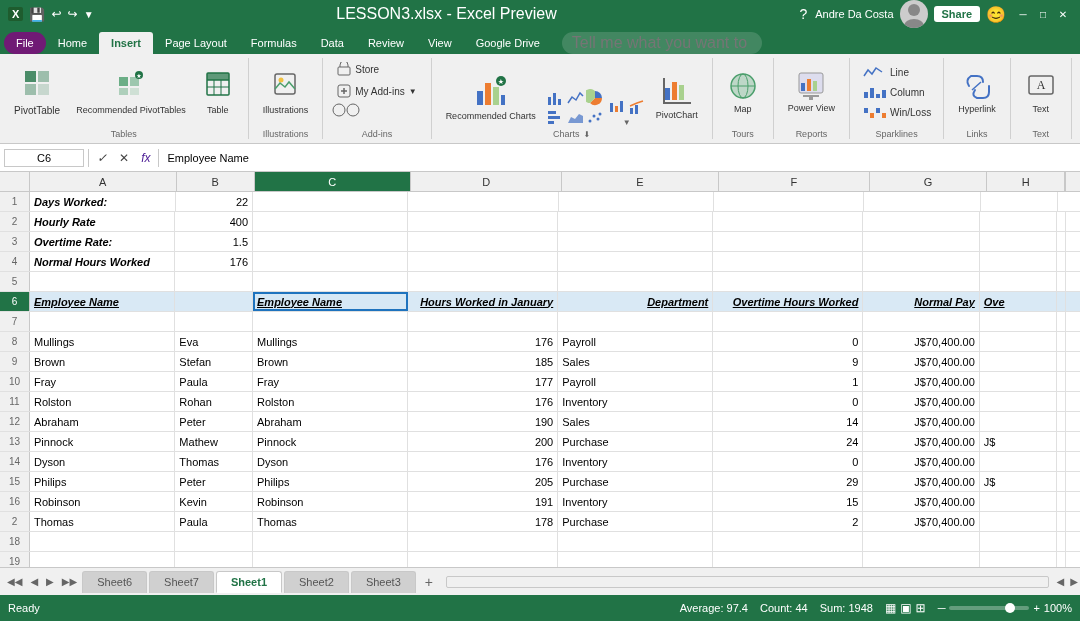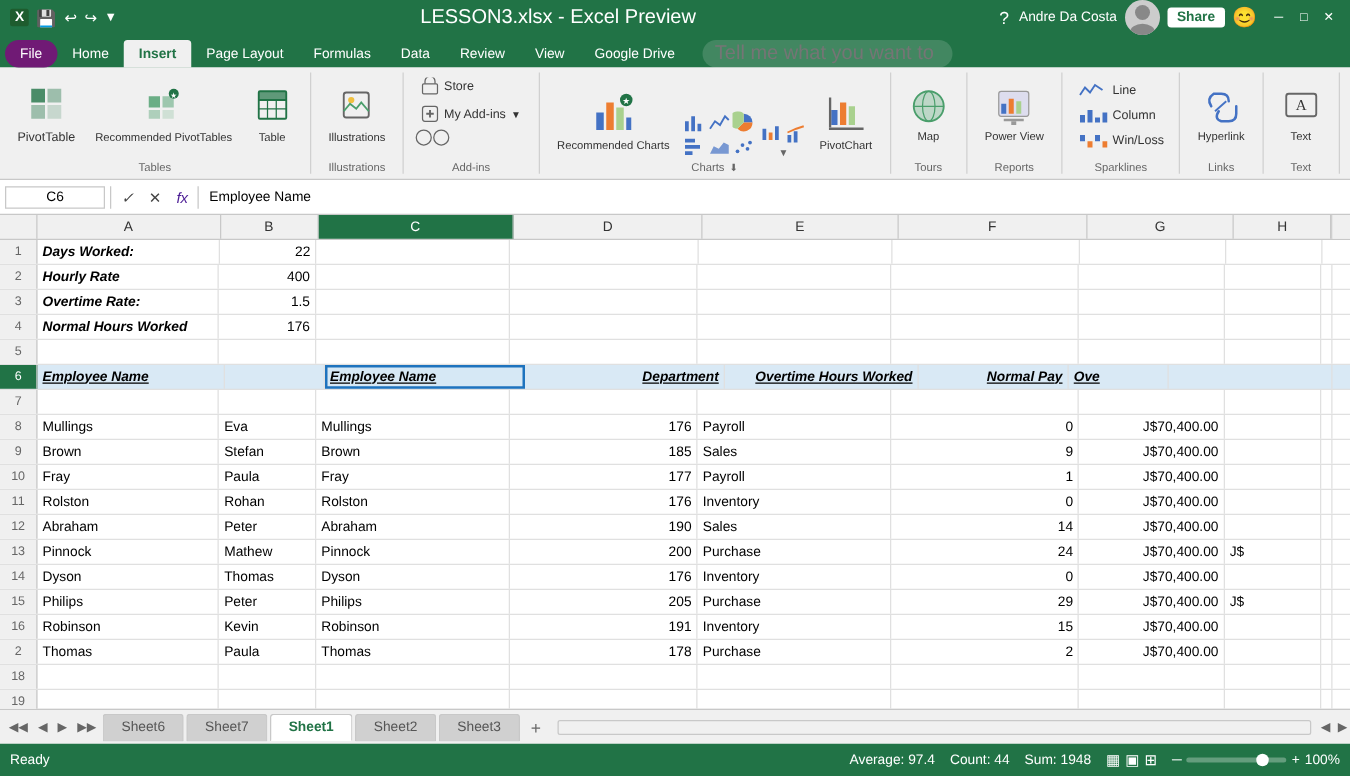--- a/index.html
+++ b/index.html
@@ -709,20 +709,21 @@
       <div class="cell col-h"></div>
       <div style="flex:1;" class="cell"></div>
       <div style="width:14px;"></div>
     </div>
 
     <div class="grid-row" style="background:#d9e9f5;">
       <div class="row-num selected">6</div>
       <div class="cell col-a bold header-cell">Employee Name</div>
       <div class="cell col-b"></div>
       <div class="cell col-c bold header-cell selected-cell">Employee Name</div>
+      <div class="cell col-d bold header-cell right">Hours Worked in January</div>
       <div class="cell col-e bold header-cell right">Department</div>
       <div class="cell col-f bold header-cell right">Overtime Hours Worked</div>
       <div class="cell col-g bold header-cell right">Normal Pay</div>
       <div class="cell col-h bold header-cell">Ove</div>
       <div style="flex:1;" class="cell"></div>
       <div style="width:14px;"></div>
     </div>
 
     <div class="grid-row">
       <div class="row-num">7</div>

